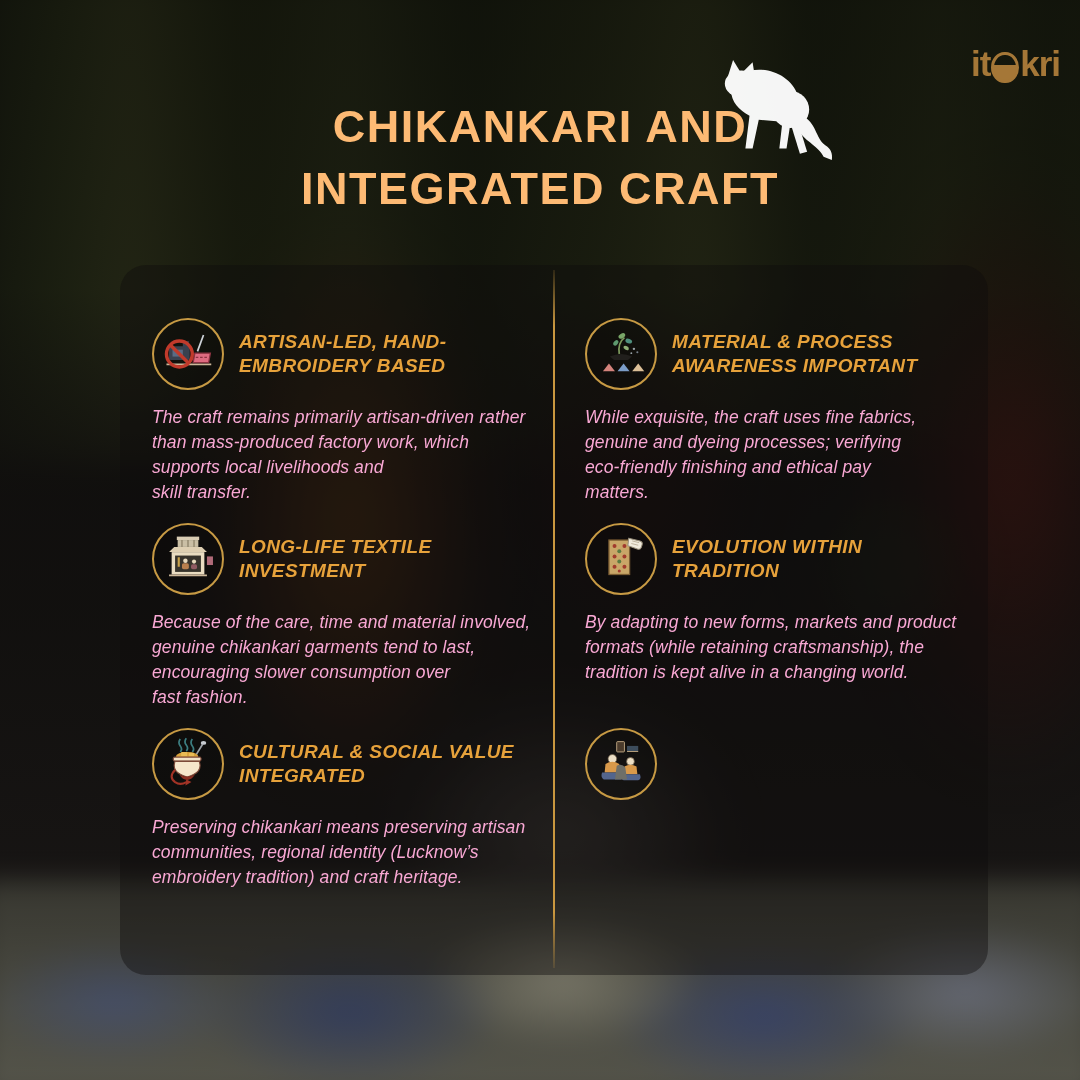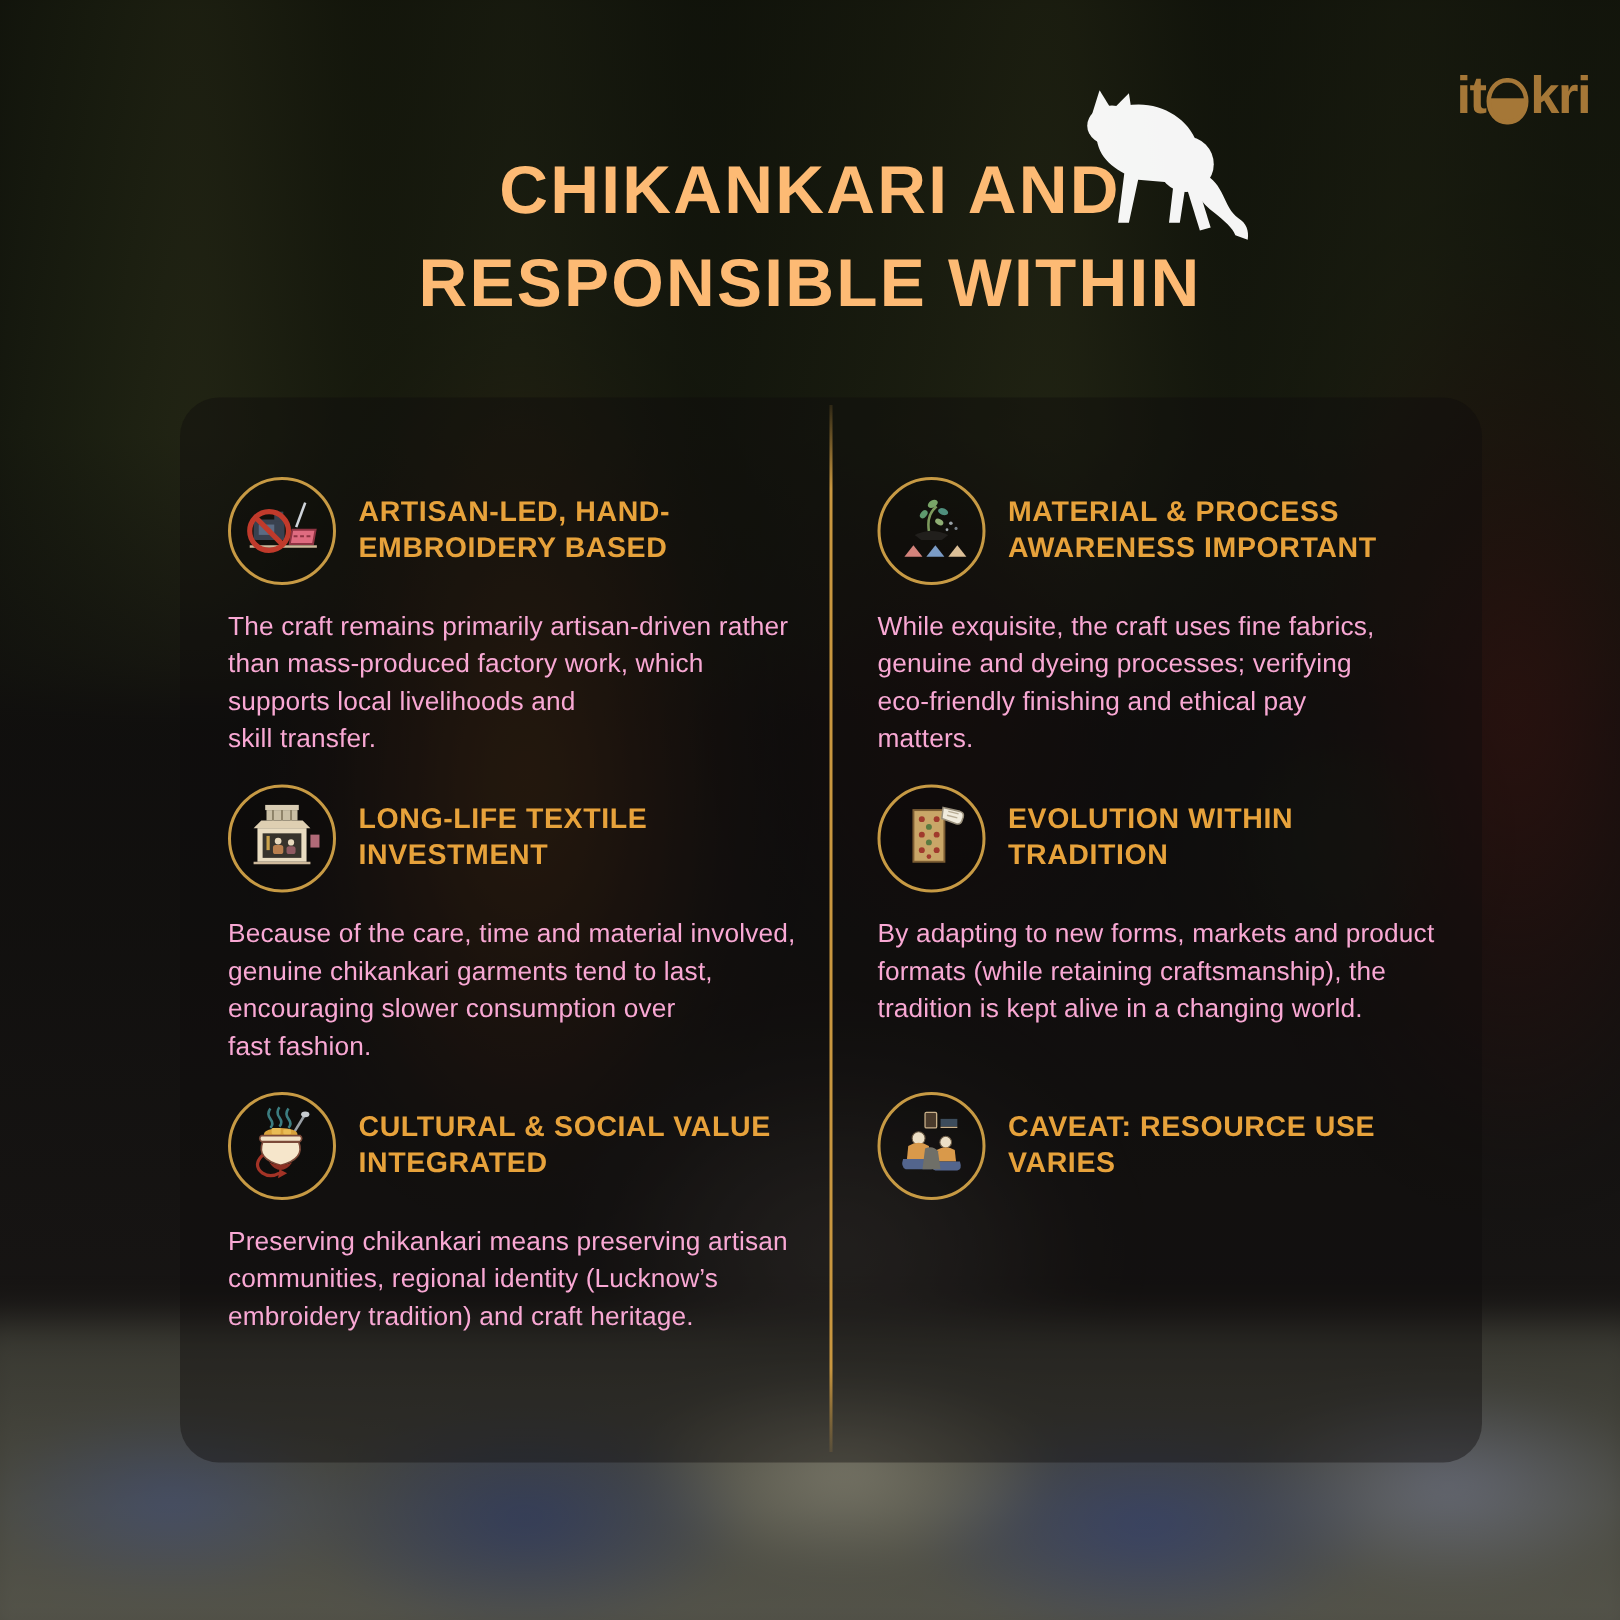--- a/index.html
+++ b/index.html
@@ -45,21 +45,21 @@
   .cat{position:absolute;left:698px;top:56px;width:138px;height:108px;z-index:2;opacity:.96;}
   .title{position:absolute;top:96px;left:0;width:100%;z-index:3;text-align:center;margin:0;
     color:#fdba74;font-size:45px;line-height:62px;font-weight:800;letter-spacing:1.5px;}
 
   
   .panel{position:absolute;left:120px;top:265px;width:868px;height:710px;z-index:4;
     background:rgba(14,13,12,0.42);border-radius:26px;
     display:grid;grid-template-columns:1fr 1fr;padding-top:53px;box-sizing:border-box;}
   .divider{position:absolute;left:50%;top:5px;bottom:7px;width:2px;transform:translateX(-1px);
     background:linear-gradient(180deg,rgba(201,151,63,0.15),#c9973f 8%,#c9973f 92%,rgba(201,151,63,0.15));}
-  .col{padding:0 10px 18px 31px;}
+  .col{padding:0 10px 18px 31px;font-style:italic;}
   .col.left{padding-left:32px;}
   .section{height:205px;}
   .section.last{height:auto;}
   .section-head{display:flex;align-items:center;gap:15px;}
   .icon-circle{flex:0 0 auto;width:72px;height:72px;border-radius:50%;border:2px solid #c79a44;
     box-sizing:border-box;display:flex;align-items:center;justify-content:center;background:rgba(8,8,8,0.25);}
   .icon-circle svg{width:62px;height:62px;}
   .heading{margin:0;color:#e7a23b;font-size:19px;line-height:24px;font-weight:bold;
     letter-spacing:.4px;white-space:pre-line;}
   .body{margin:15px 0 0 0;color:#f9a8d4;font-size:17.5px;line-height:25px;letter-spacing:.1px;
@@ -93,21 +93,21 @@
       <polygon points="27,20 32,4 40,17"></polygon>
       <polygon points="42,15 51,6 53,19"></polygon>
       <ellipse cx="40" cy="27" rx="16" ry="13"></ellipse>
       <path d="M40 17 C62 7 88 18 95 38 C99 49 96 58 88 64 L84 90 L77 90 L80 64 L57 62 L51 90 L44 90 L48 58 C36 52 27 41 31 26 Z"></path>
       <circle cx="88" cy="52" r="18"></circle>
       <polygon points="95,64 104,93 97,95 89,69"></polygon>
       <path d="M99 58 C113 64 112 80 122 87 C127 90 129 95 128 101 L120 98 C118 93 113 89 107 84 C97 77 93 69 92 61 Z"></path>
     </g>
   </svg>
 
-  <h1 class="title"><span>CHIKANKARI AND</span><br><span>RESPONSIBLE WITHIN</span></h1>
+  <h1 class="title"><span>CHIKANKARI AND</span><br><span>INTEGRATED CRAFT</span></h1>
 
   <section class="panel">
     <div class="divider"></div>
 
     <div class="col left">
 
       <div class="section">
         <div class="section-head">
           <div class="icon-circle">
             <svg viewBox="0 0 72 72">
@@ -254,19 +254,17 @@
               <line x1="43" y1="21.5" x2="56" y2="21.5" stroke="#c9b089" stroke-width="1"></line>
               <circle cx="26" cy="30" r="5" fill="#ecdfc6" stroke="#6b5a44" stroke-width="0.8"></circle>
               <path d="M18 36 q8 -5 16 0 l1 10 h-18 z" fill="#d9994a"></path>
               <path d="M14 46 h24 q2 6 -2 8 h-20 q-4 -2 -2 -8" fill="#53658d"></path>
               <circle cx="47" cy="33" r="4.5" fill="#ecdfc6" stroke="#6b5a44" stroke-width="0.8"></circle>
               <path d="M40 39 q7 -4 14 0 l1 9 h-16 z" fill="#d9994a"></path>
               <path d="M37 48 h21 q2 6 -2 7 h-17 q-4 -1 -2 -7" fill="#53658d"></path>
               <path d="M31 38 q6 -3 10 2 l2 14 h-14 z" fill="#6f6f68"></path>
             </svg>
           </div>
-          <h2 class="heading">CAVEAT: RESOURCE USE
-VARIES</h2>
         </div>
       </div>
     </div>
   </section>
 </div>
 
 </body></html>

